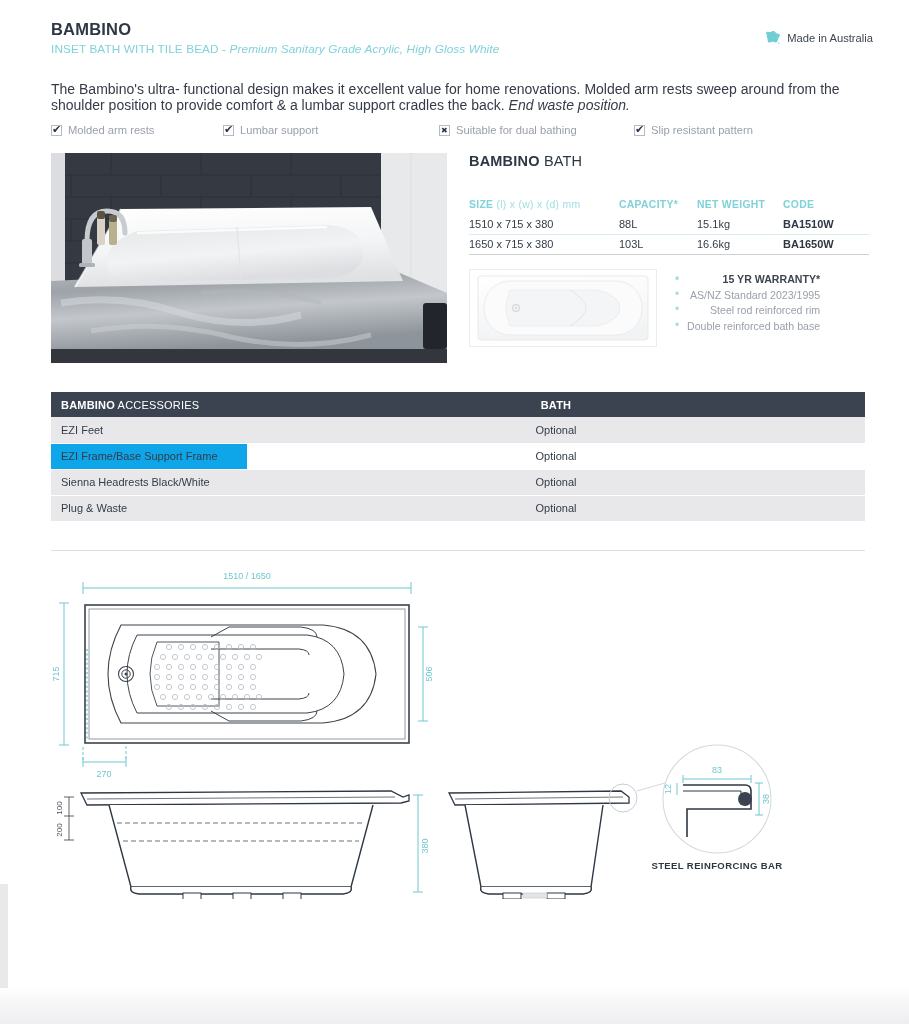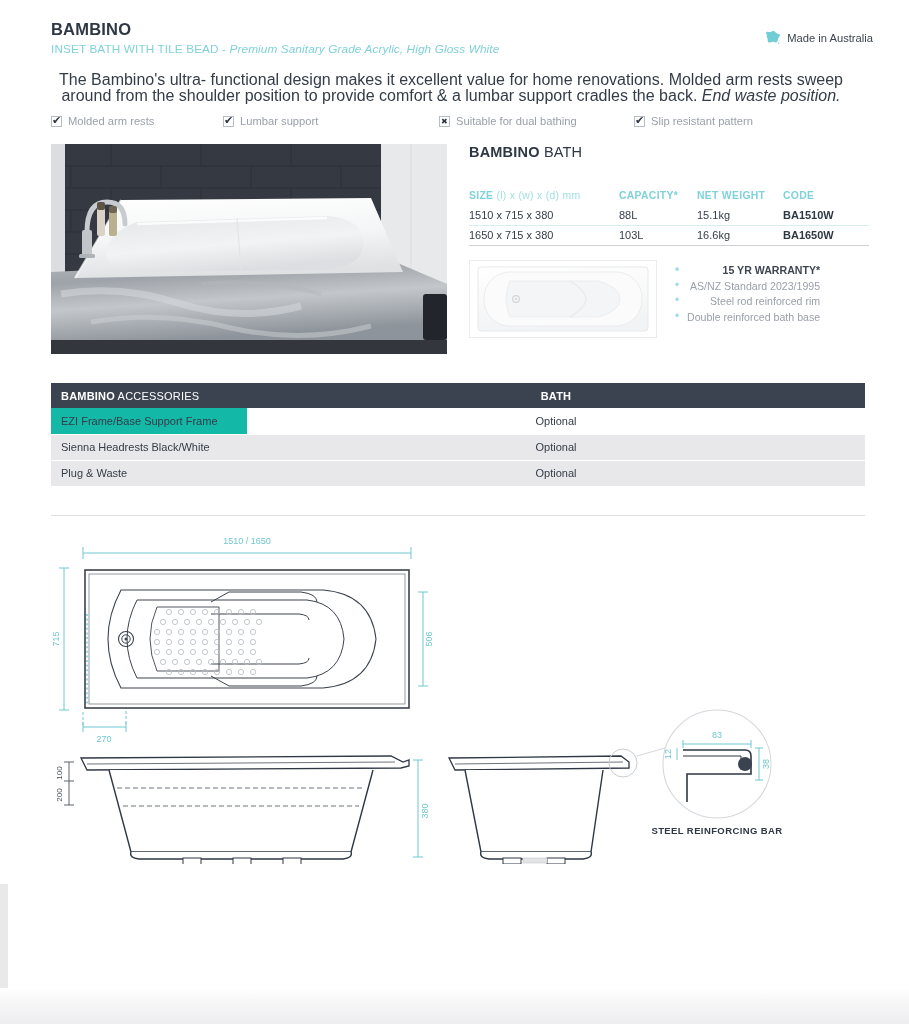--- a/index.html
+++ b/index.html
@@ -29,23 +29,22 @@
   .title { font-size: 16.5px; font-weight: bold; color: #2e3744; letter-spacing: .2px; }
   .subtitle { font-size: 11.8px; color: #7fd2d8; margin-top: 3px; letter-spacing: .1px; }
   .subtitle i { font-style: italic; }
   .madein {
     position: absolute; right: 0; top: 10px;
     display: flex; align-items: center; gap: 6px;
     font-size: 11.2px; color: #3d4550;
   }
   .au-icon { display: block; }
   .intro {
-    margin-top: 16px; font-size: 16px; line-height: 16px; color: #343c48;
+    margin-top: 25px; font-size: 14px; line-height: 16px; color: #343c48;
     width: 800px;
-    text-align: center;
   }
   .intro i { font-style: italic; }
 
   
   .features { display: flex; margin-top: 11px; }
   .feat { display: flex; align-items: center; gap: 6px; font-size: 11.2px; color: #9aa0aa; }
   .feat:nth-child(1) { width: 172px; }
   .feat:nth-child(2) { width: 216px; }
   .feat:nth-child(3) { width: 195px; }
   .cbox {
@@ -114,21 +113,21 @@
   table.acc-table th.left span { font-weight: normal; }
   table.acc-table th.mid { text-align: center; font-weight: bold; }
   table.acc-table td {
     font-size: 11px; color: #343c48; height: 26px; padding: 0 10px;
     border-bottom: 1px solid #ffffff;
   }
   table.acc-table td.name { width: 196px; }
   table.acc-table td.val { text-align: center; }
   table.acc-table tr.odd td { background: #e8e8ea; }
   table.acc-table tr.even td { background: #ffffff; }
-  table.acc-table tr.even td.name { background: #14b8a6; }
+  table.acc-table tr.even td.name { background: #0ea5e9; }
   table.acc-table tr.odd td.name { background: #e8e8ea; }
 
   .rule { margin-top: 28px; width: 814px; height: 1px; background: #dfdfe2; }
 
   
   .drawings { position: relative; margin-top: 18px; height: 330px; }
   .dim { fill: #6fc8cf; font-size: 9px; font-family: "Liberation Sans", sans-serif; }
   .dimdark { fill: #4a525e; font-size: 8px; font-family: "Liberation Sans", sans-serif; }
   .caption { fill: #2e3744; font-size: 9.5px; font-weight: bold; letter-spacing: .4px;
              font-family: "Liberation Sans", sans-serif; }
@@ -313,20 +312,24 @@
 
       <div class="acc">
         <table class="acc-table">
           <thead>
             <tr>
               <th class="left"><b>BAMBINO</b><span> ACCESSORIES</span></th>
               <th class="mid">BATH</th>
             </tr>
           </thead>
           <tbody>
+            <tr class="odd">
+              <td class="name">EZI Feet</td>
+              <td class="val">Optional</td>
+            </tr>
             <tr class="even">
               <td class="name">EZI Frame/Base Support Frame</td>
               <td class="val">Optional</td>
             </tr>
             <tr class="odd">
               <td class="name">Sienna Headrests Black/White</td>
               <td class="val">Optional</td>
             </tr>
             <tr class="odd">
               <td class="name">Plug &amp; Waste</td>

